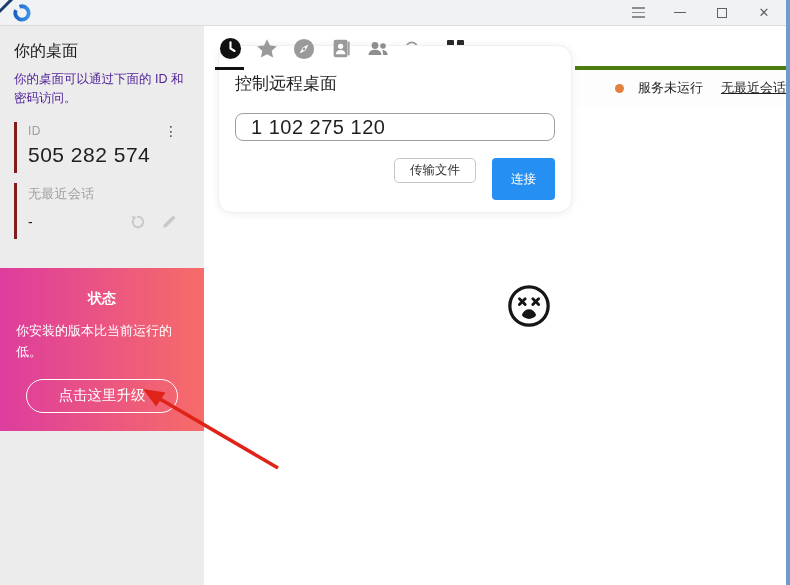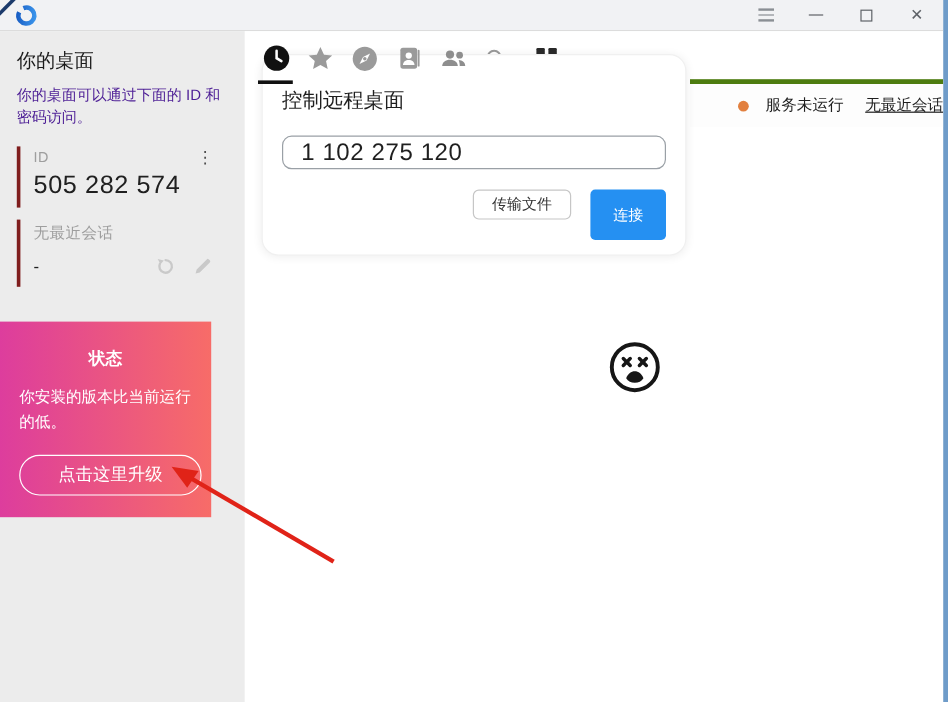--- a/index.html
+++ b/index.html
@@ -31,21 +31,21 @@
   .sb-label { font-size:12px; color:#9e9e9e; letter-spacing:.3px; }
   .pw-label { font-size:13px; }
   .sb-id-value { font-size:21px; color:#202020; margin-top:5px; letter-spacing:.5px; }
   .pw-value-row { display:flex; align-items:center; margin-top:10px; }
   .pw-value { font-size:14px; color:#202020; flex:1; }
   .kebab { position:absolute; right:12px; top:2px; color:#4d4d4d; font-size:14px; letter-spacing:0; line-height:1; cursor:pointer; }
   .pw-icons { display:flex; gap:13px; margin-right:12px; }
   .pw-icons svg { display:block; cursor:pointer; }
 
   
-  .status-panel { position:absolute; left:0; top:242px; width:176px; height:163px; background:linear-gradient(to right,#dd3d9d,#f76c68); color:#fff; padding:22px 16px 0 16px; }
+  .status-panel { position:absolute; left:0; top:242px; width:204px; height:163px; background:linear-gradient(to right,#dd3d9d,#f76c68); color:#fff; padding:22px 16px 0 16px; }
   .status-title { text-align:center; font-weight:bold; font-size:14px; }
   .status-msg { font-size:13px; line-height:1.65; margin-top:12px; }
   .upgrade-btn { display:block; margin:16px auto 0 auto; width:152px; height:34px; background:transparent; border:1.5px solid #fff; border-radius:17px; color:#fff; font-size:14.5px; cursor:pointer; font-family:Liberation Sans, sans-serif; }
 
   
   .main { flex:1; display:flex; flex-direction:row; background:#fff; position:relative; }
   .card-zone { height:213px; position:relative; }
   .connect-card { position:absolute; left:14px; top:19px; width:354px; height:168px; background:#fff; border:1px solid #f0f0f0; border-radius:14px; box-shadow:0 1px 8px rgba(0,0,0,.07); padding:16px; }
   .card-title { font-size:17px; color:#1f1f1f; margin-top:10px; }
   .id-input { margin-top:18px; width:320px; height:28px; border:1px solid #9aa0a6; border-radius:8px; font-size:20px; color:#1f1f1f; padding:0 15px; letter-spacing:.5px; font-family:inherit; background:#fff; }

